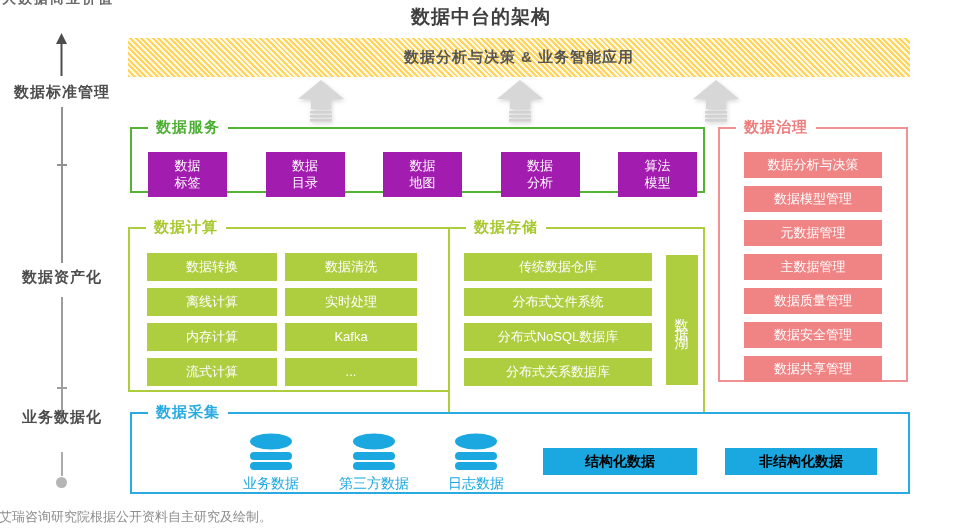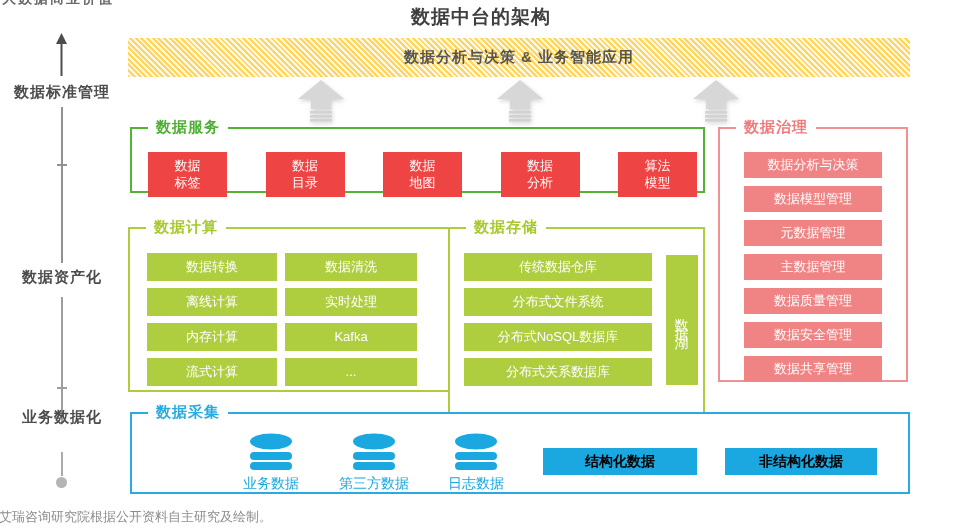--- a/index.html
+++ b/index.html
@@ -32,21 +32,21 @@
   .panel { position:absolute; border:2px solid; background:#fff; }
   .panel-title { position:absolute; top:-11px; left:16px; background:#fff; padding:0 8px;
                  font-size:15px; font-weight:bold; letter-spacing:1px; white-space:nowrap; }
 
   .tile { display:flex; align-items:center; justify-content:center; color:#fff;
           font-size:13px; text-align:center; white-space:pre-line; line-height:1.25; }
 
   
   .svc-row { position:absolute; left:16px; right:6px; top:23px; height:45px;
              display:flex; justify-content:space-between; }
-  .svc-row .tile { width:79px; height:45px; background:#ef4444; }
+  .svc-row .tile { width:79px; height:45px; background:#a21caf; }
 
   
   .gov-col { position:absolute; left:0; right:0; top:23px; display:flex; flex-direction:column; align-items:center; gap:8px; }
   .gov-col .tile { width:138px; height:26px; background:#f08384; }
 
   
   .cmp-grid { position:absolute; left:17px; top:24px; display:grid;
               grid-template-columns:130px 132px; gap:7px 8px; }
   .cmp-grid .tile { height:28px; background:#afce3f; }
 

